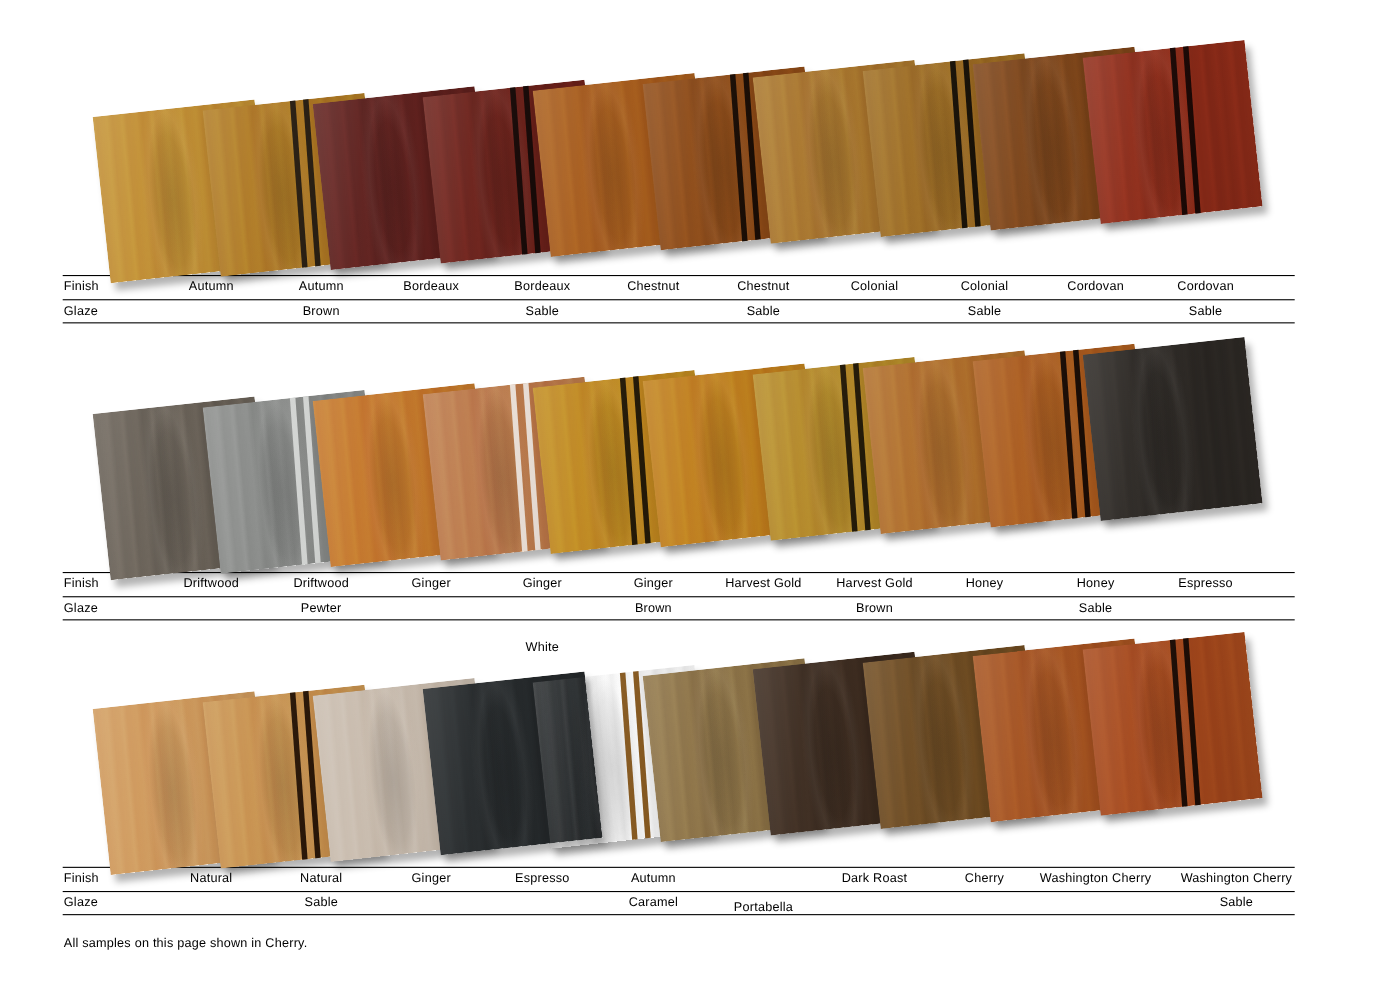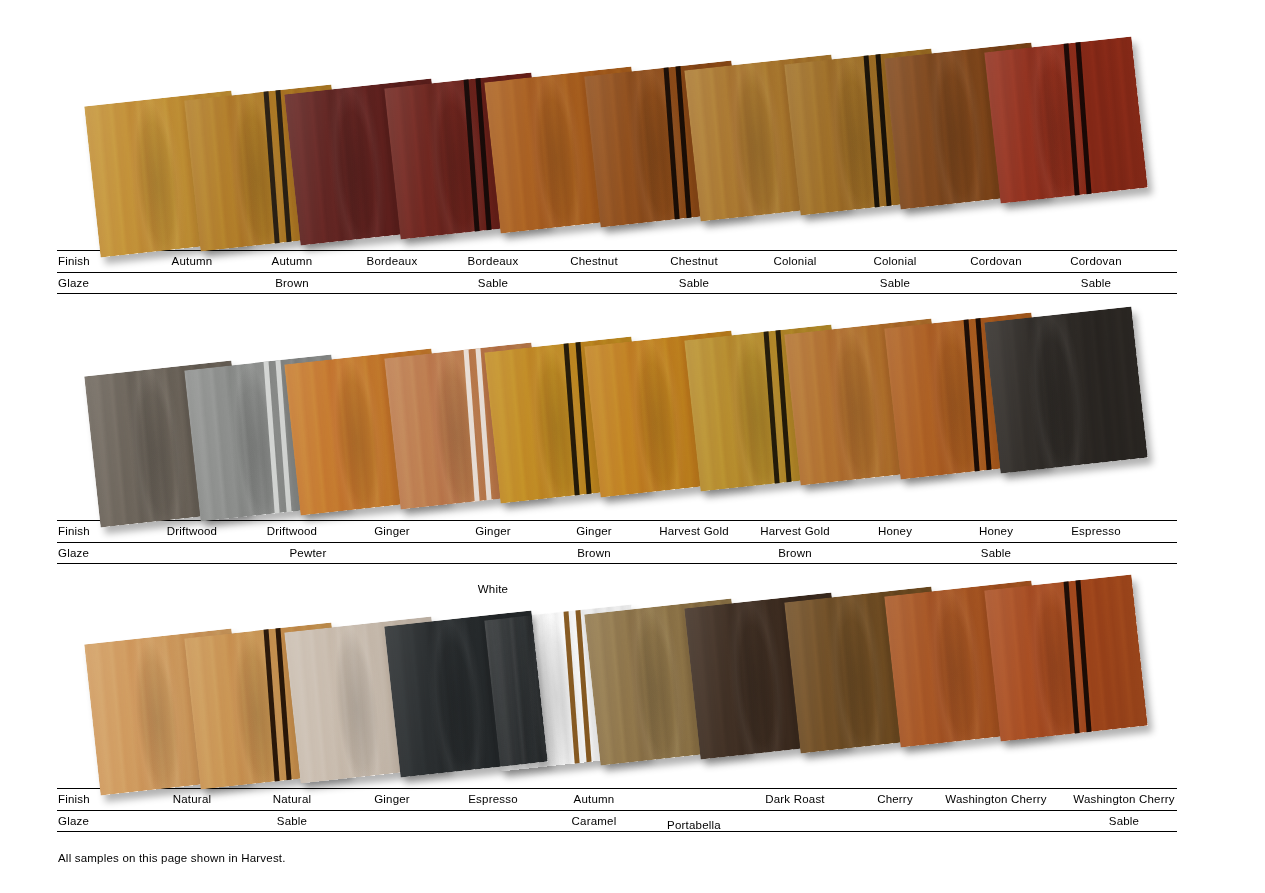--- a/index.html
+++ b/index.html
@@ -312,21 +312,21 @@
             <div class="cell val" style="left: 493px;">Ginger</div>
             <div class="cell val" style="left: 594px;">Ginger</div>
             <div class="cell val" style="left: 694px;">Harvest Gold</div>
             <div class="cell val" style="left: 795px;">Harvest Gold</div>
             <div class="cell val" style="left: 895px;">Honey</div>
             <div class="cell val" style="left: 996px;">Honey</div>
             <div class="cell val" style="left: 1096px;">Espresso</div>
           </div>
           <div class="tr r2">
             <div class="cell rowhead">Glaze</div>
-            <div class="cell val" style="left: 308px;">Pewter</div>
+            <div class="cell val" style="left: 292px;">Pewter</div>
             <div class="cell val" style="left: 493px; margin-top: 36px;">White</div>
             <div class="cell val" style="left: 594px;">Brown</div>
             <div class="cell val" style="left: 795px;">Brown</div>
             <div class="cell val" style="left: 996px;">Sable</div>
           </div>
         </div>
       </div>
       <div class="row-block" style="top: 578px;">
         <div class="samples">
           <div class="chip" style="left: 92px; top: 58px; z-index: 1;">
@@ -421,14 +421,14 @@
           </div>
           <div class="tr r2">
             <div class="cell rowhead">Glaze</div>
             <div class="cell val" style="left: 292px;">Sable</div>
             <div class="cell val" style="left: 594px;">Caramel</div>
             <div class="cell val" style="left: 1124px;">Sable</div>
           </div>
         </div>
       </div>
     </div>
-  <div class="footnote">All samples on this page shown in Harvest.</div>
+  <div class="footnote">All samples on this page shown in Cherry.</div>
 </div>
 
 </body></html>

